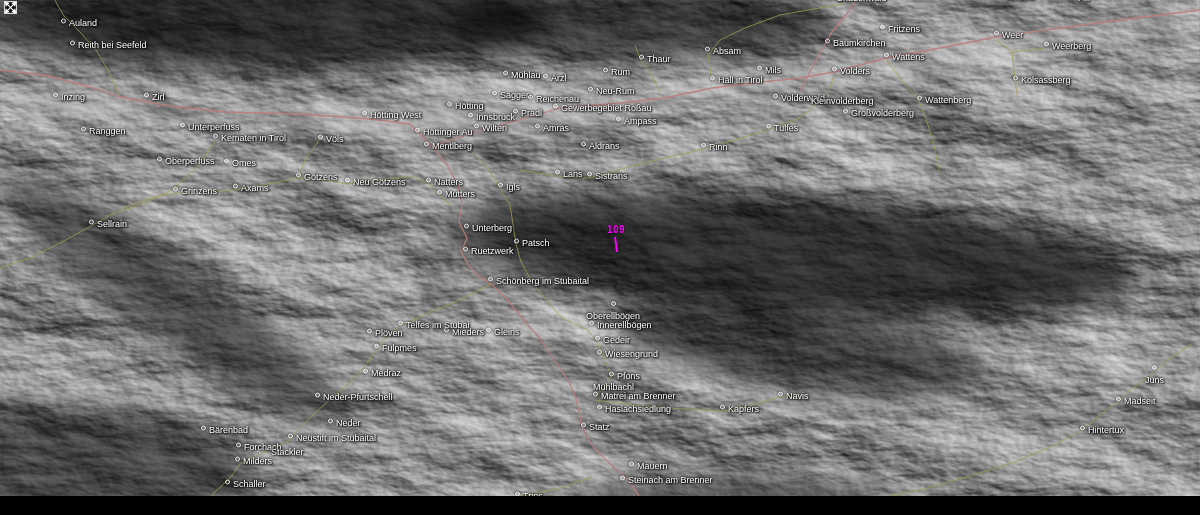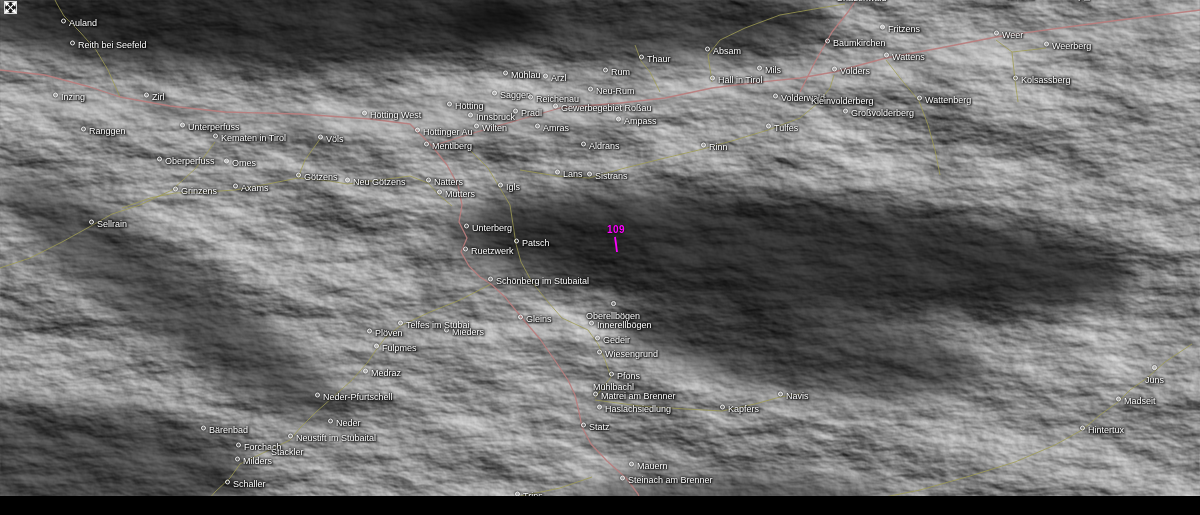--- a/index.html
+++ b/index.html
@@ -333,21 +333,21 @@
         <span>Ruetzwerk</span>
       </div>
       <div class="place" style="left: 490px; top: 281px;">
         <span class="dot"></span>
         <span>Schönberg im Stubaital</span>
       </div>
       <div class="place" style="left: 446px; top: 332px;">
         <span class="dot"></span>
         <span>Mieders</span>
       </div>
-      <div class="place" style="left: 488px; top: 319px; padding-left: 32px;">
+      <div class="place" style="left: 488px; top: 332px;">
         <span class="dot"></span>
         <span>Gleins</span>
       </div>
       <div class="place" style="left: 400px; top: 325px;">
         <span class="dot"></span>
         <span>Telfes im Stubai</span>
       </div>
       <div class="place" style="left: 369px; top: 333px;">
         <span class="dot"></span>
         <span>Plöven</span>

